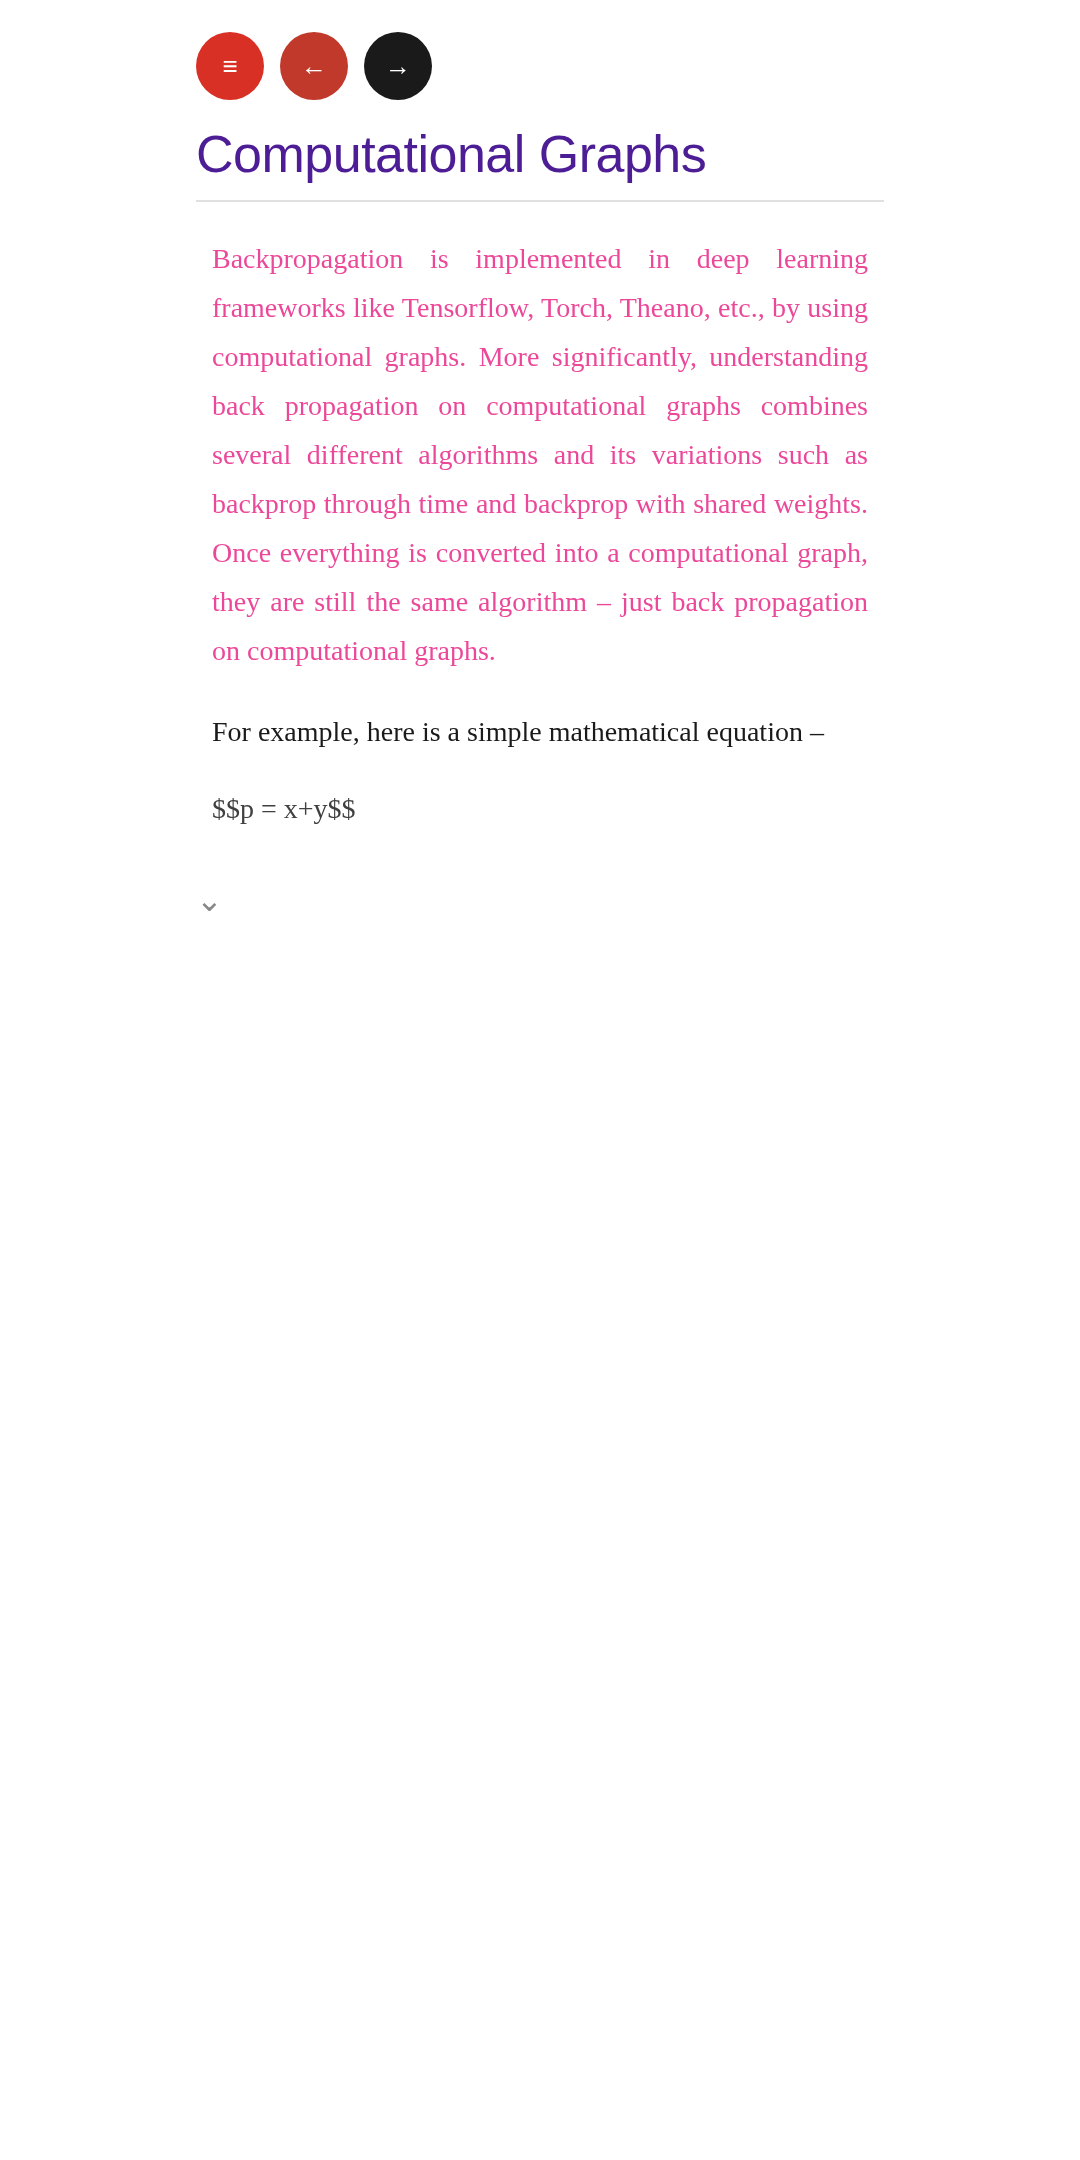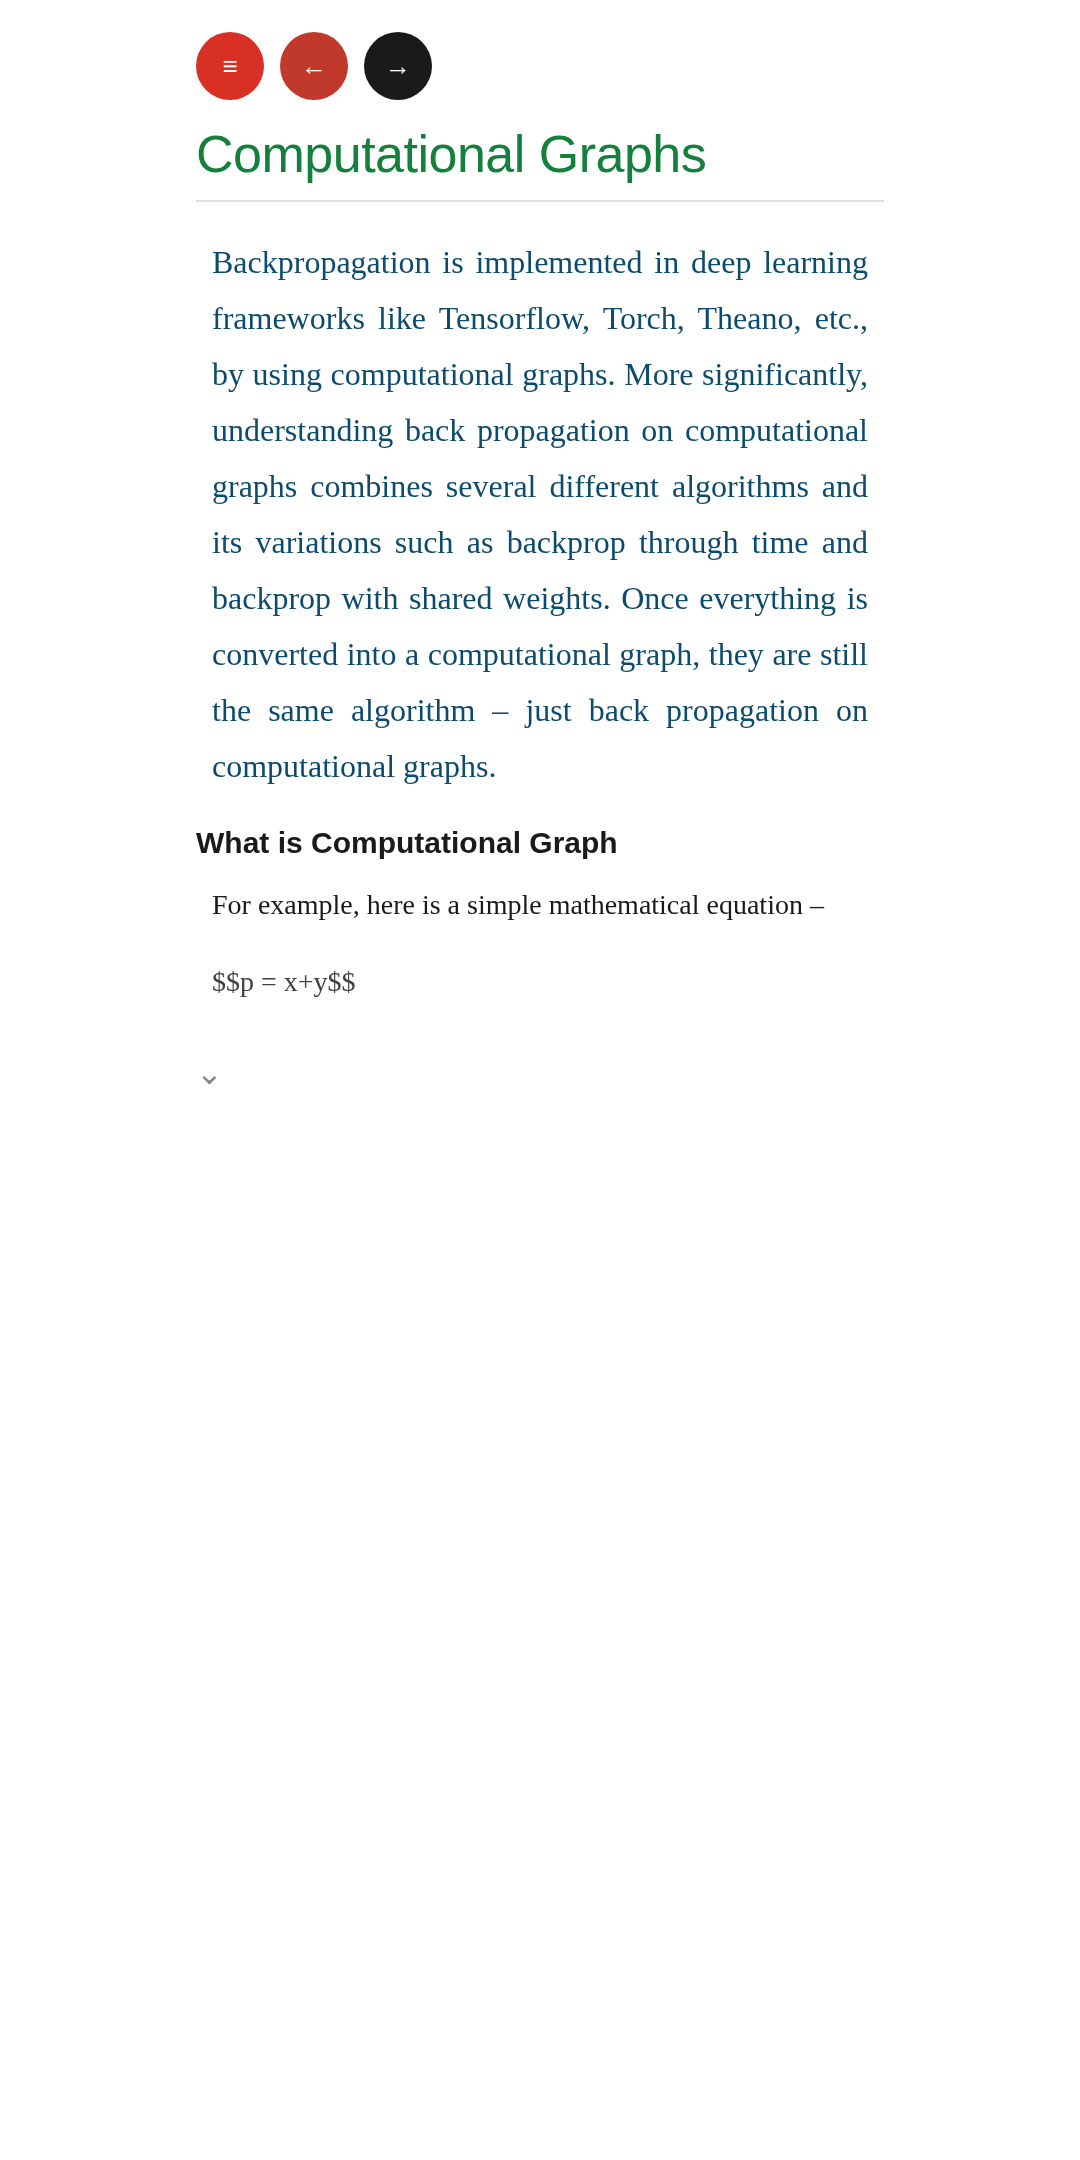--- a/index.html
+++ b/index.html
@@ -49,39 +49,39 @@
     }
 
     .icon-btn.forward {
       background-color: #1a1a1a;
     }
 
     .page-title {
       font-family: Arial, Helvetica, sans-serif;
       font-size: 52px;
       font-weight: 400;
-      color: #15803d;
+      color: #4c1d95;
       padding: 0 36px 16px 36px;
       letter-spacing: -0.5px;
     }
 
     .divider {
       height: 2px;
       background-color: #e0e0e0;
       margin: 0 36px 32px 36px;
     }
 
     .content-area {
       padding: 0 36px;
     }
 
     .main-paragraph {
-      font-size: 32px;
+      font-size: 28px;
       line-height: 1.75;
-      color: #0c4a6e;
+      color: #ec4899;
       text-align: justify;
       margin-bottom: 32px;
       padding: 0 16px;
     }
 
     .section-heading {
       font-family: Arial, Helvetica, sans-serif;
       font-size: 30px;
       font-weight: 700;
       color: #1a1a1a;
@@ -133,21 +133,20 @@
 </div>
 
 <h1 class="page-title">Computational Graphs</h1>
 
 <div class="divider"></div>
 
 <div class="content-area">
 
   <p class="main-paragraph">Backpropagation is implemented in deep learning frameworks like Tensorflow, Torch, Theano, etc., by using computational graphs. More significantly, understanding back propagation on computational graphs combines several different algorithms and its variations such as backprop through time and backprop with shared weights. Once everything is converted into a computational graph, they are still the same algorithm – just back propagation on computational graphs.</p>
 
-  <h2 class="section-heading">What is Computational Graph</h2>
 
   <p class="section-paragraph">For example, here is a simple mathematical equation –</p>
   <p class="math-expression">$$p = x+y$$</p>
 
 </div>
 
 <div class="bottom-chevron">
   <span class="chevron-icon">⌄</span>
 </div>
 

